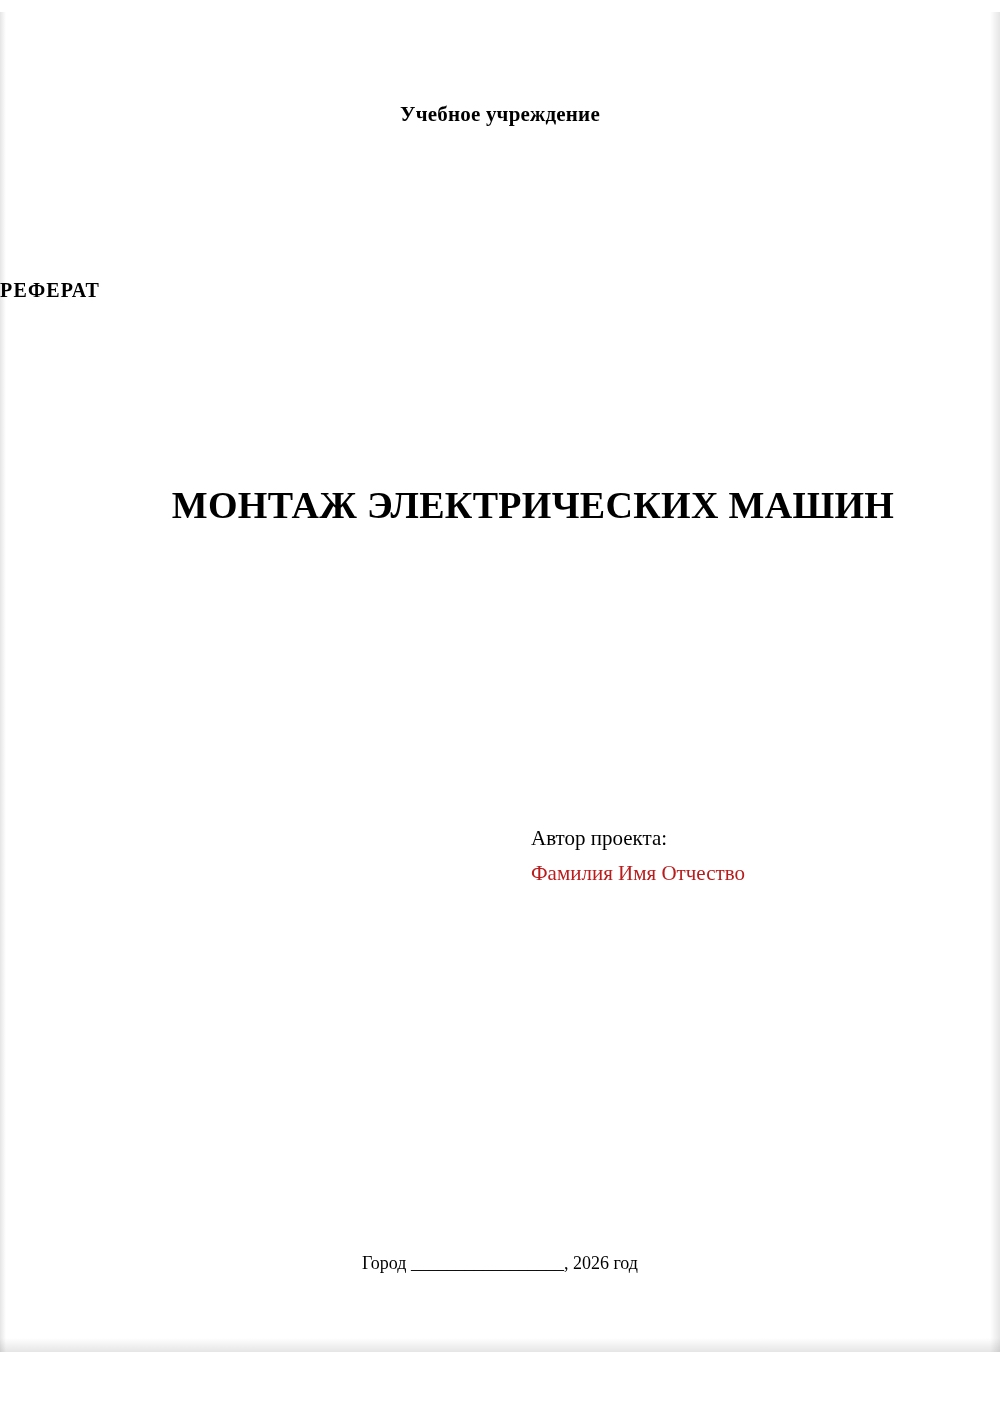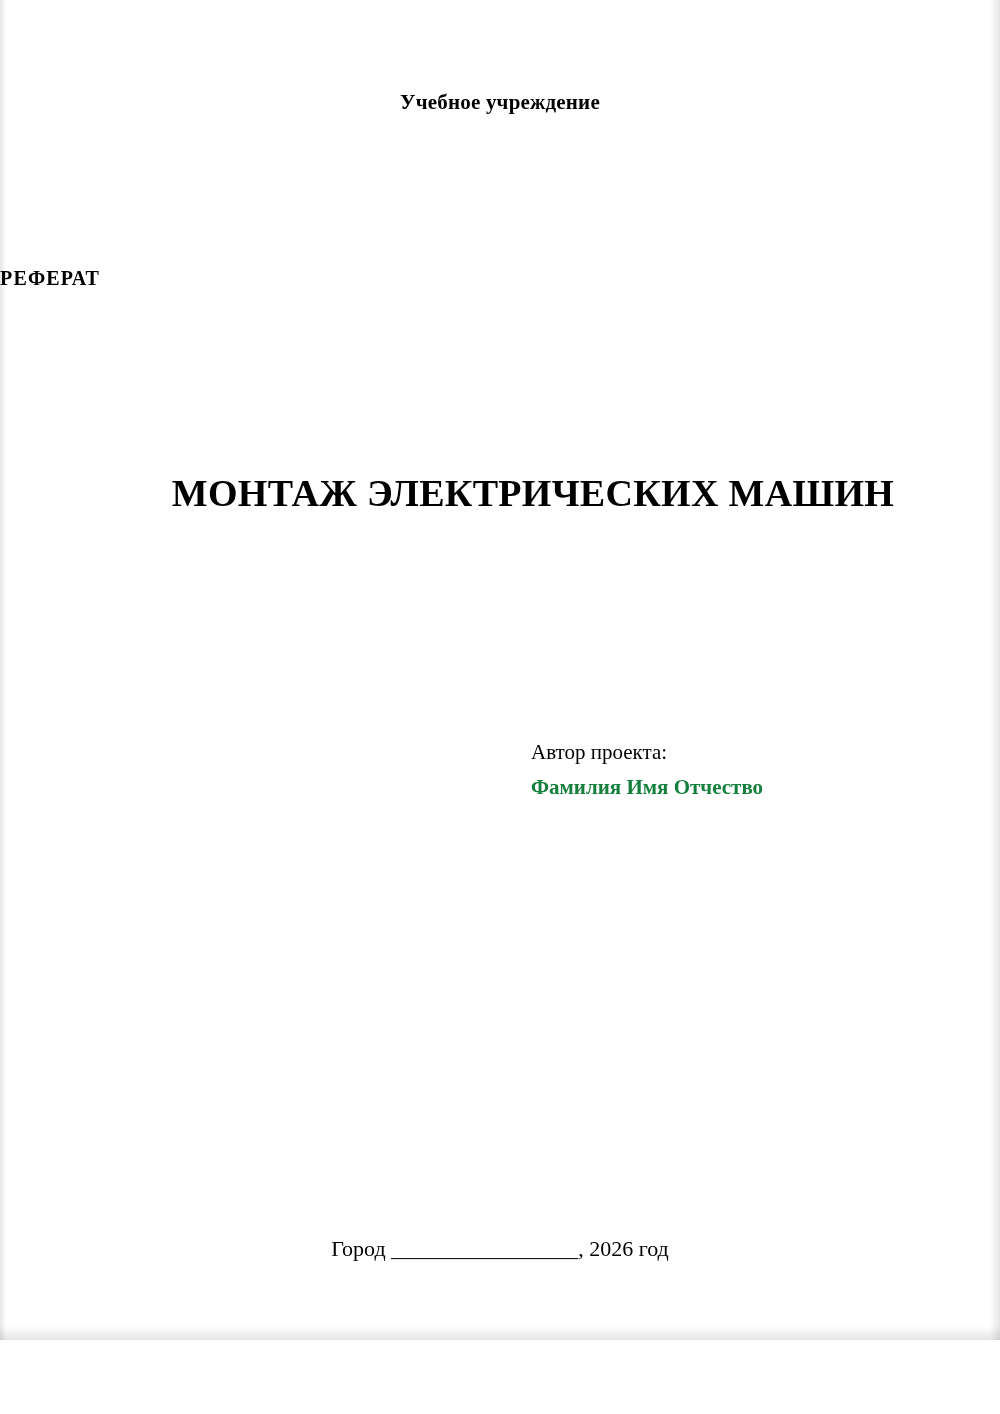--- a/index.html
+++ b/index.html
@@ -8,21 +8,21 @@
     background: #ffffff;
   }
   body {
     font-family: "Liberation Serif", serif;
     color: #000000;
   }
   .page {
     position: relative;
     width: 1000px;
     height: 1340px;
-    margin: 0 auto;
+    margin: 12px auto;
     background: #ffffff;
     box-sizing: border-box;
     overflow: hidden;
   }
   
   .page::before {
     content: "";
     position: absolute;
     top: 0; left: 0;
     width: 6px; height: 100%;
@@ -75,49 +75,48 @@
     text-align: center;
     font-size: 38px;
     font-weight: bold;
     letter-spacing: 0.3px;
     line-height: 1.2;
     padding-left: 33px;
   }
 
   .credits {
     position: absolute;
-    top: 742px;
+    top: 816px;
     left: 531px;
     width: 420px;
     font-size: 21px;
     line-height: 1.0;
   }
   .credits .block { margin-bottom: 0; }
   .credits .label {
     font-weight: normal;
     color: #000000;
     margin: 0;
     line-height: 1.0;
   }
   .credits .value {
-    color: #15803d;
+    color: #b91c1c;
     margin: 0;
     line-height: 1.0;
-    font-weight: bold;
   }
   .spacer-sm { height: 14px; }
   .spacer-md { height: 36px; }
 
   .footer {
     position: absolute;
     bottom: 78px;
     left: 0;
     width: 100%;
     text-align: center;
-    font-size: 22px;
+    font-size: 18px;
   }
   .footer .fill-line {
     display: inline-block;
   }
 </style>
 </head>
 <body>
 
 <div class="page">
 

